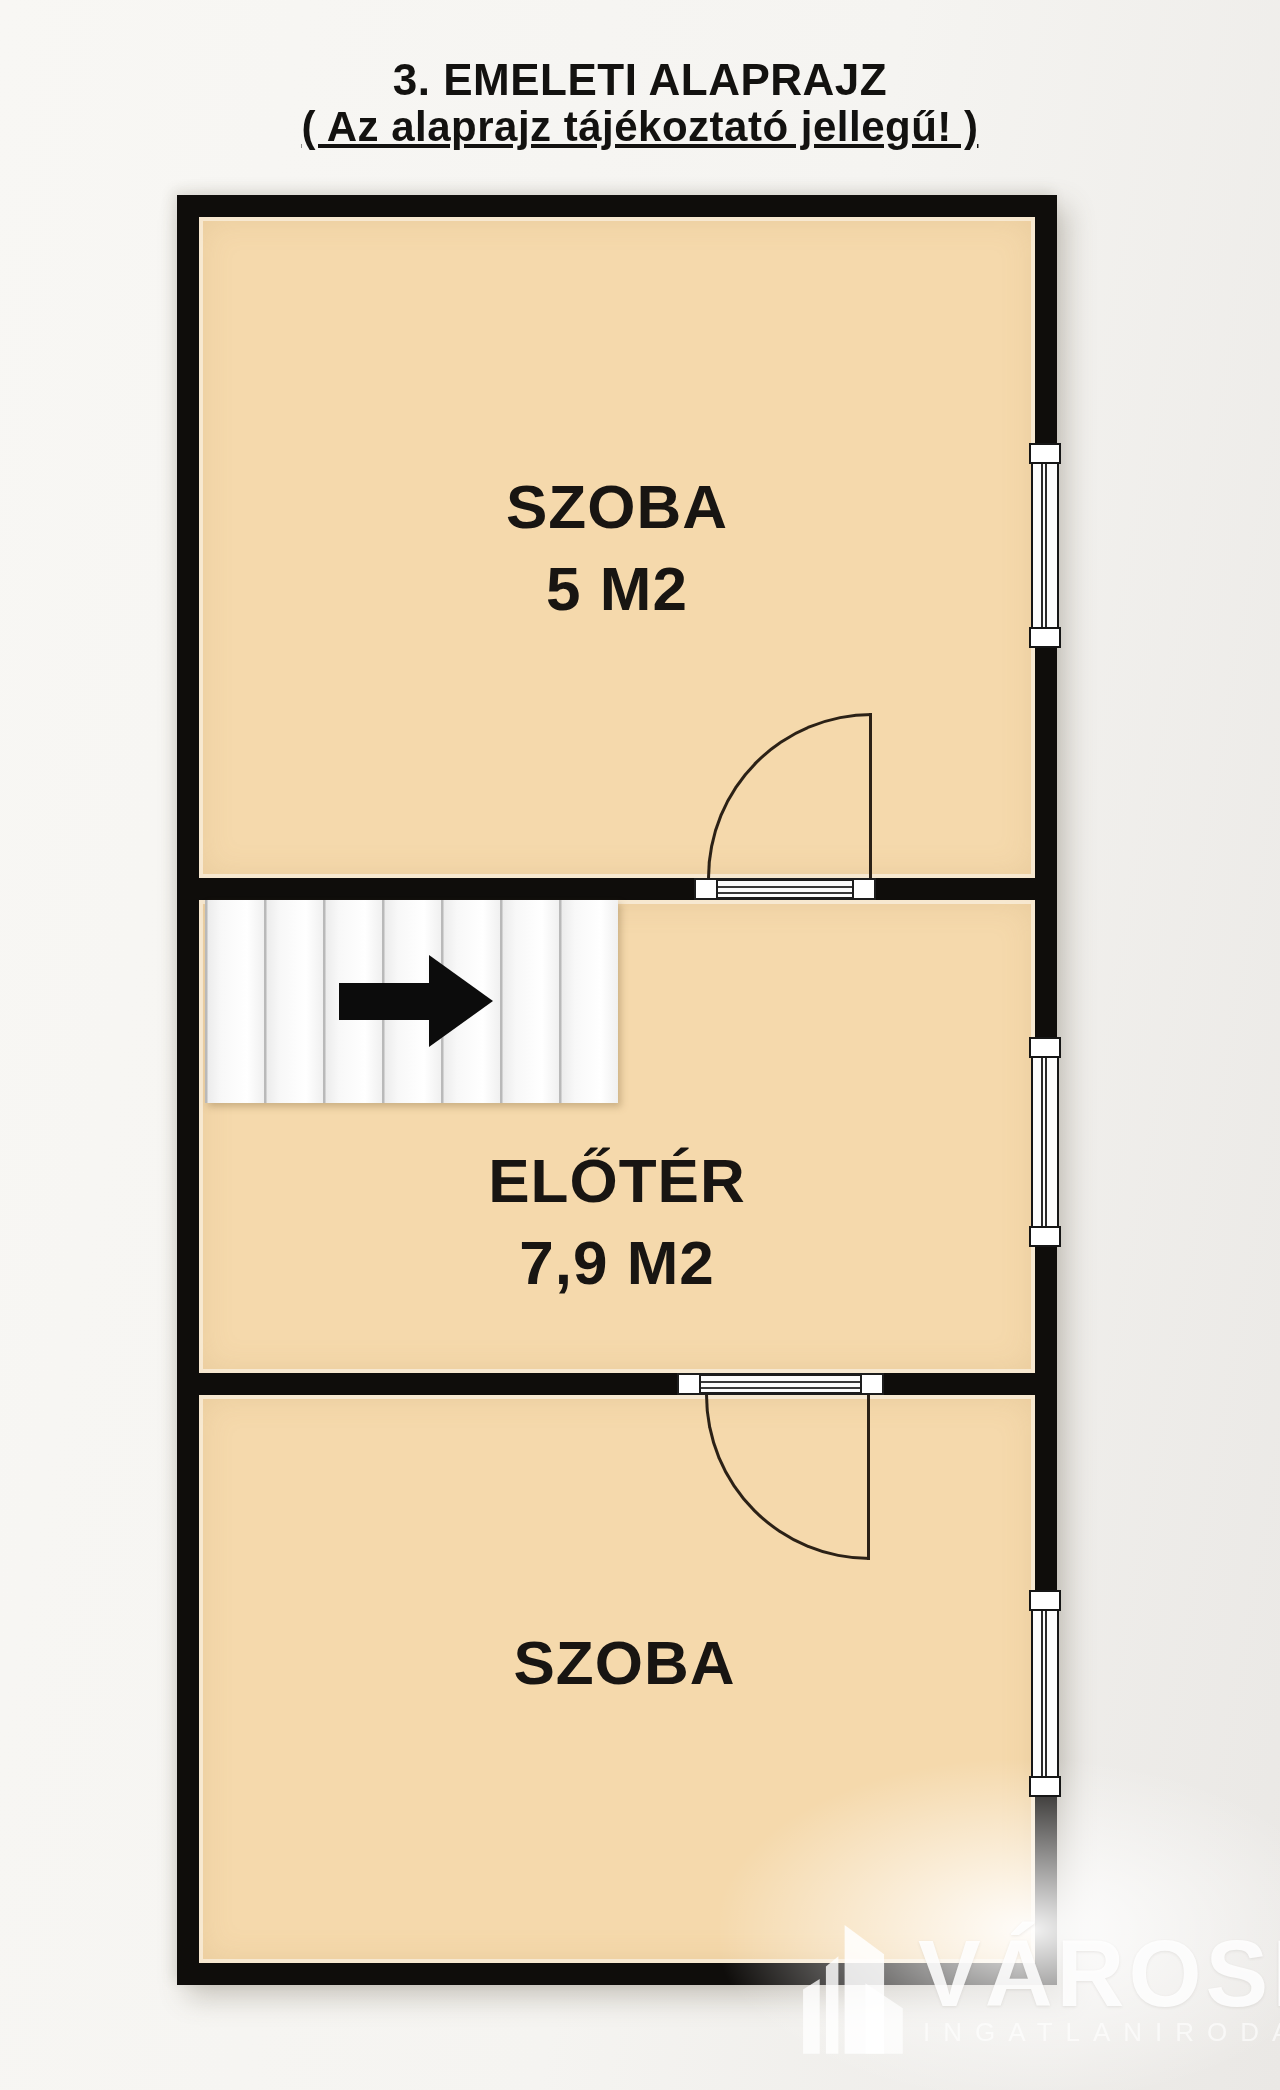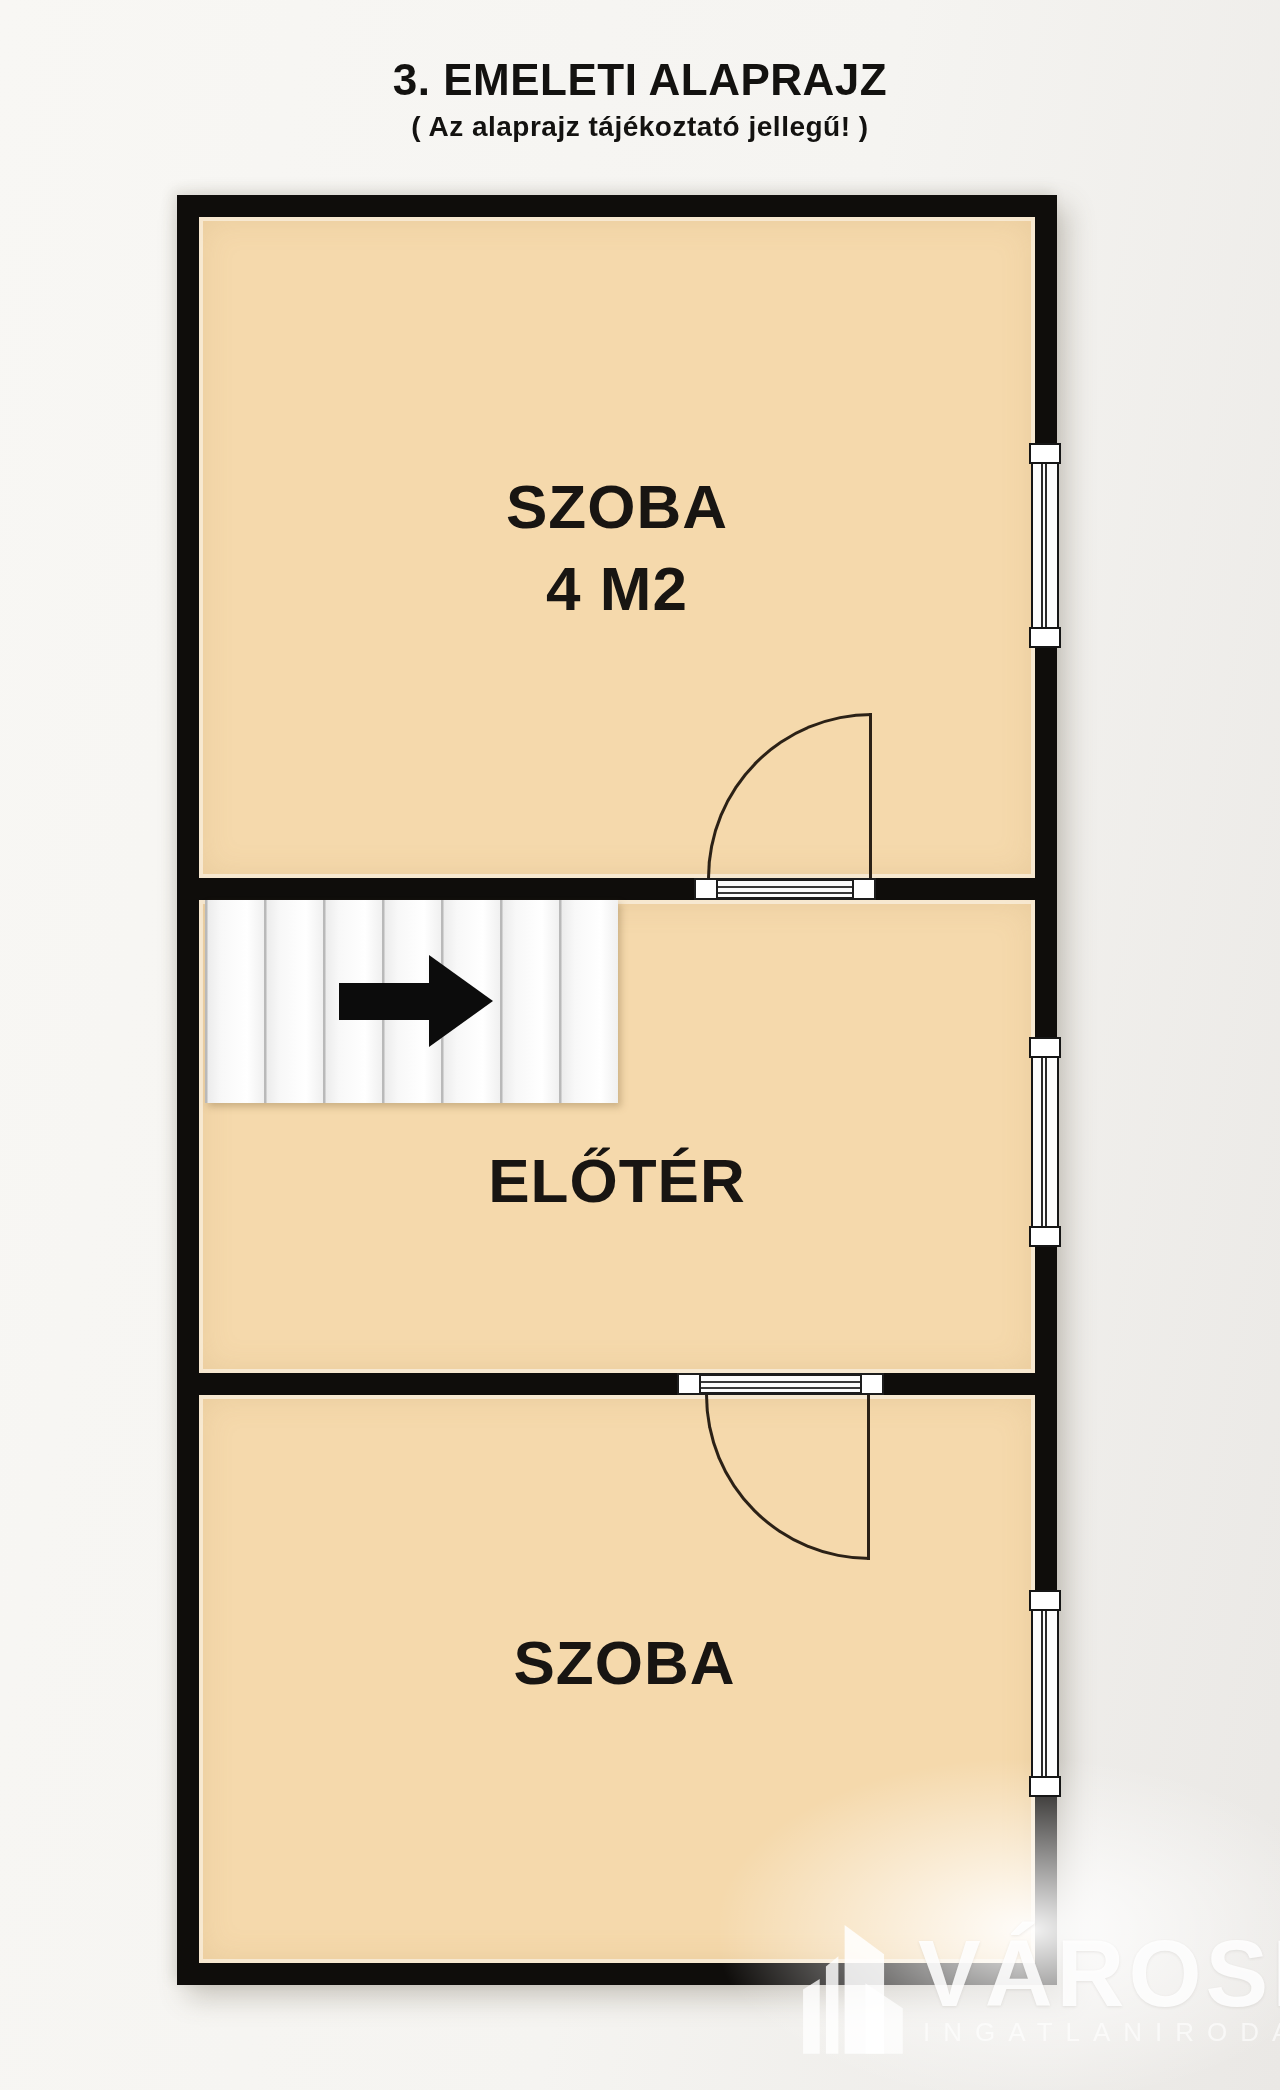--- a/index.html
+++ b/index.html
@@ -7,21 +7,21 @@
     width:1280px;height:2090px;
     font-family:"Liberation Sans", sans-serif;
     overflow:hidden;
     background:linear-gradient(100deg,#f8f7f4 0%,#f5f4f1 55%,#eae8e5 100%);
   }
   .canvas{position:relative;width:1280px;height:2090px;}
 
   
   .title{position:absolute;top:56px;left:0;width:1280px;text-align:center;color:#131210;}
   .title .t1{font-size:44px;font-weight:700;line-height:48px;letter-spacing:.5px;}
-  .title .t2{font-size:28px;font-weight:700;line-height:46px;letter-spacing:.5px;}
+  .title .t2{font-size:42px;font-weight:700;line-height:46px;letter-spacing:.5px;text-decoration:underline;}
 
   
   .plan{
     position:absolute;left:177px;top:195px;width:880px;height:1790px;
     box-sizing:border-box;border:22px solid #0f0d0b;background:#f5d9ac;
     box-shadow:10px 12px 26px rgba(95,85,65,.30), -4px -4px 12px rgba(95,85,65,.14);
   }
   .plan-inner{position:absolute;left:0;top:0;width:836px;height:1746px;}
 
   .room{position:absolute;left:0;width:836px;background:#f5d9ac;
@@ -99,27 +99,28 @@
     <div class="t1">3. EMELETI ALAPRAJZ</div>
     <div class="t2">( Az alaprajz tájékoztató jellegű! )</div>
   </header>
 
   <div class="plan">
     <div class="plan-inner">
 
       <div class="room room-top">
         <div class="room-label">
           <div>SZOBA</div>
-          <div>4 M2</div>
+          <div>5 M2</div>
         </div>
       </div>
 
       <div class="room room-mid">
         <div class="room-label label-mid">
           <div>ELŐTÉR</div>
+          <div>7,9 M2</div>
         </div>
       </div>
 
       <div class="room room-bottom">
         <div class="room-label label-bottom">
           <div>SZOBA</div>
         </div>
       </div>
 
       <div class="stairs"></div>

